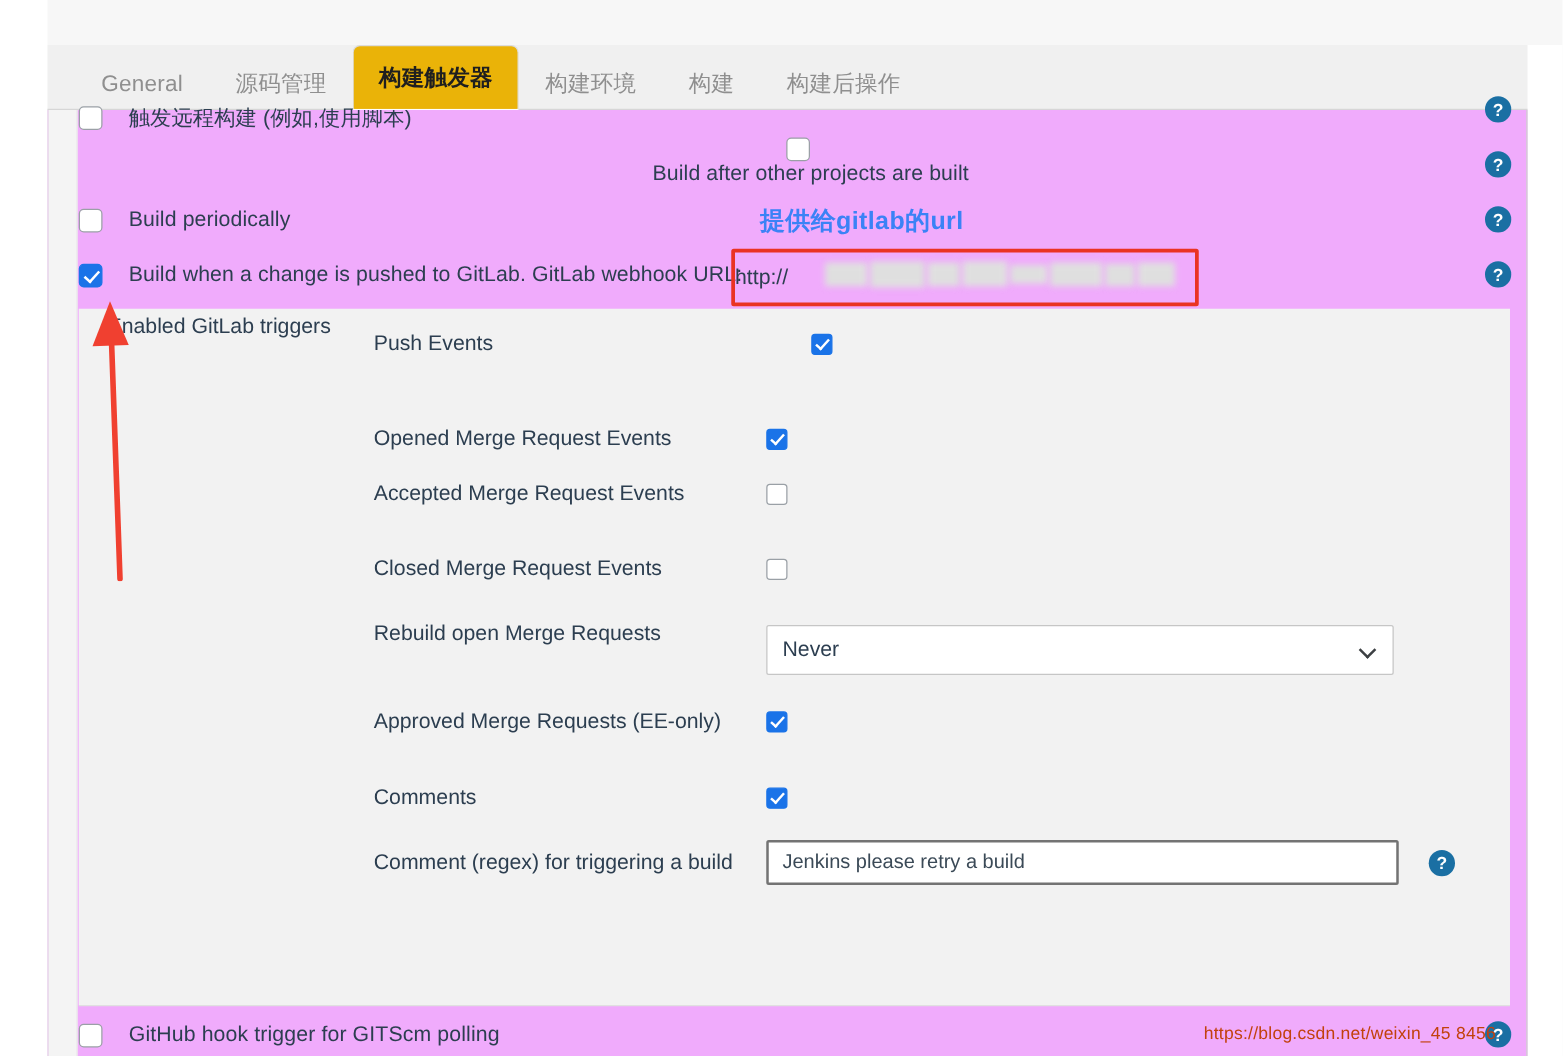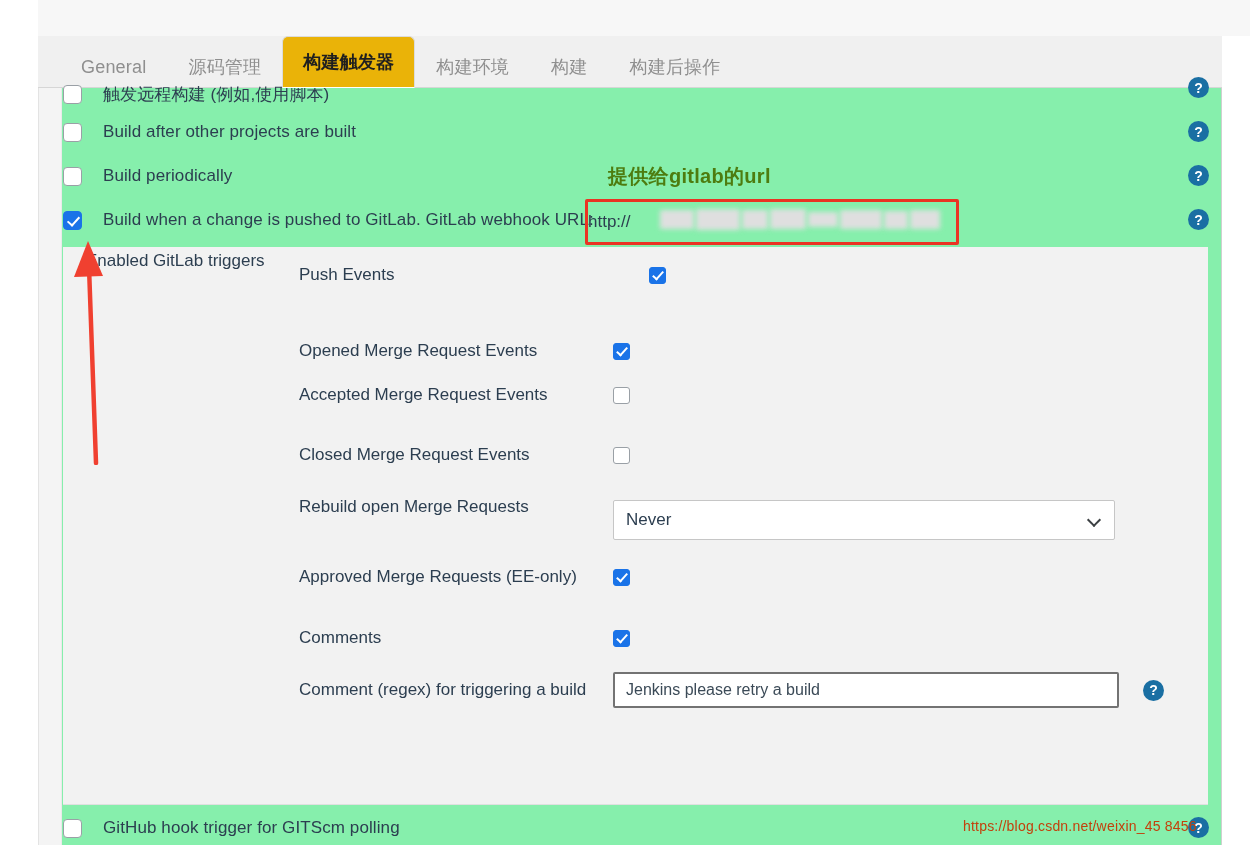--- a/index.html
+++ b/index.html
@@ -38,21 +38,21 @@
   .tab.active {
     color: #1f1f1f; font-weight: bold; background: #eab308;
     border: 1px solid #dcdcdc; border-bottom: 1px solid #ffffff;
     border-radius: 6px 6px 0 0; position: relative; z-index: 3;
     height: 52px; padding-top: 15px;
   }
 
   
   .panel {
     position: absolute; left: 38px; top: 88px; width: 1184px; height: 757px;
-    background: #86efac;
+    background: #f0abfc;
     border-left: 1px solid #e3e3e3;
     border-right: 1px solid #cfcfcf;
   }
   .panel-rail {
     position: absolute; left: 0; top: 0; width: 23px; height: 757px;
     background: #f4f4f4; border-right: 1px solid #eaeaea;
   }
 
   
   .row {
@@ -130,21 +130,21 @@
 
   
   .bottom-divider {
     position: absolute; left: 24px; top: 716px; width: 1145px; height: 1px;
     background: #e0e0e0;
   }
 
   
   .annot-text {
     position: absolute; left: 608px; top: 163px;
-    font-size: 20px; font-weight: bold; color: #4d7c0f;
+    font-size: 20px; font-weight: bold; color: #3b82f6;
     white-space: nowrap; letter-spacing: .3px;
   }
   .annot-box {
     position: absolute; left: 585px; top: 199px; width: 374px; height: 46px;
     border: 3px solid #ea3323; border-radius: 2px; pointer-events: none;
   }
   .arrow-svg { position: absolute; left: 70px; top: 215px; }
 
   
   .url-field {
@@ -187,21 +187,21 @@
 
   <div class="panel">
     <div class="panel-rail"></div>
 
     <div class="row" style="top:-12px; height:36px;">
       <div class="cb"></div>
       <div class="row-label">触发远程构建 (例如,使用脚本)</div>
     </div>
     <div class="help" style="left:1149px; top:-11px;">?</div>
 
-    <div class="row" style="top:22px;">
+    <div class="row" style="top:22px;flex-direction:column;">
       <div class="cb"></div>
       <div class="row-label">Build after other projects are built</div>
     </div>
     <div class="help" style="left:1149px; top:33px;">?</div>
 
     <div class="row" style="top:66px;">
       <div class="cb"></div>
       <div class="row-label">Build periodically</div>
     </div>
     <div class="help" style="left:1149px; top:77px;">?</div>

